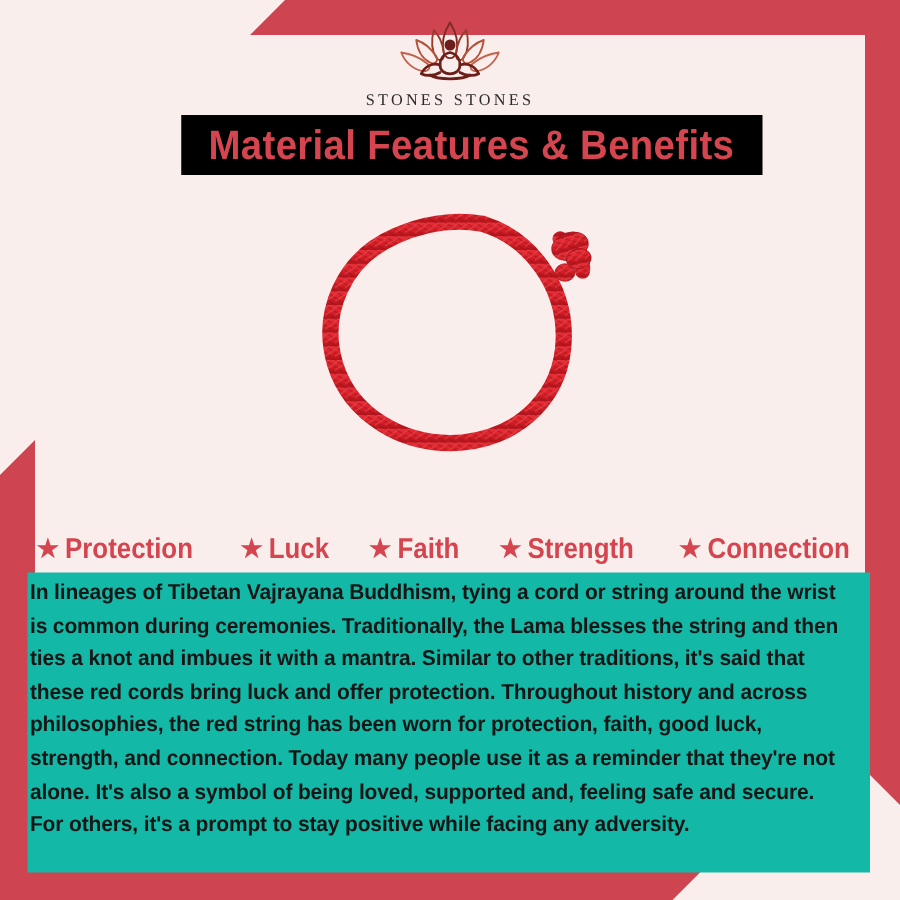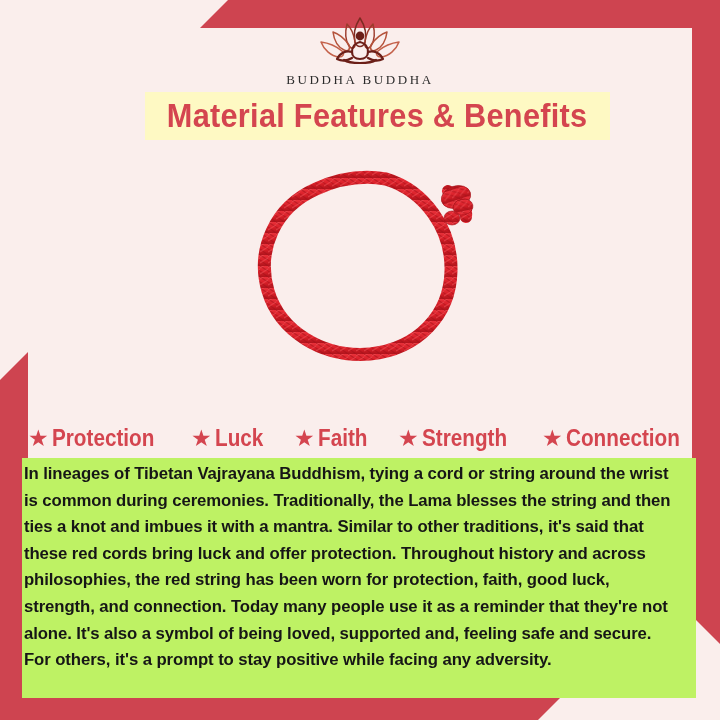--- a/index.html
+++ b/index.html
@@ -34,21 +34,21 @@
   #logo-block{position:absolute;top:12px;left:0;width:720px;text-align:center;}
   #logo-mark{display:block;margin:0 auto;}
   #logo-wordmark{
     margin-top:2px;font-family:"Liberation Serif",serif;
     font-size:13px;letter-spacing:2.6px;color:#2b2b2b;
   }
 
   
   #title-band{
     position:absolute;top:92px;left:145px;width:465px;height:48px;
-    background:#fef9c3;display:flex;align-items:center;justify-content:center;
+    background:#000000;display:flex;align-items:center;justify-content:center;
   }
   #page-title{
     font-size:33px;font-weight:bold;color:#d4454f;
     font-stretch:condensed;transform:scaleX(.93);transform-origin:center;
     white-space:nowrap;letter-spacing:.3px;
   }
 
   
   #product-area{position:absolute;top:145px;left:0;width:720px;height:235px;}
   #bracelet{display:block;margin:0 auto;}
@@ -74,21 +74,21 @@
   .feature{display:flex;align-items:center;white-space:nowrap;}
   .feature .star{color:#d4454f;font-size:23px;line-height:1;margin-right:3px;}
   .feature .flabel{
     color:#d4454f;font-size:23px;font-weight:bold;
     transform:scaleX(.9);transform-origin:left center;
   }
 
   
   #body-panel{
     position:absolute;left:22px;top:458px;width:674px;height:240px;
-    background:#bef264;
+    background:#14b8a6;
   }
   #body-text{
     margin:0;padding:2px 6px 0 2px;
     font-size:17.2px;font-weight:bold;color:#161616;
     line-height:26.6px;letter-spacing:-.1px;
     transform:scaleX(.975);transform-origin:left top;
   }
 </style>
 </head>
 <body>
@@ -112,21 +112,21 @@
         <path d="M99 30 C96 38,89 44,81 45 C77 45,75 42,78 39 C84 34,91 31,99 30 Z" stroke="#c4614a"></path>
       </g>
       <g fill="none" stroke="#6b1f18" stroke-width="2.2" stroke-linecap="round" stroke-linejoin="round">
         <circle cx="60" cy="24" r="4.4" fill="#6b1f18" stroke="none"></circle>
         <path d="M60 30 C55 31,52 35,52 40 C52 44,55 47,60 47 C65 47,68 44,68 40 C68 35,65 31,60 30 Z"></path>
         <path d="M52 40 C46 38,40 41,37 47 C41 49,47 49,52 46"></path>
         <path d="M68 40 C74 38,80 41,83 47 C79 49,73 49,68 46"></path>
         <path d="M44 48 C50 52,70 52,76 48"></path>
       </g>
     </svg>
-    <div id="logo-wordmark">BUDDHA BUDDHA</div>
+    <div id="logo-wordmark">STONES STONES</div>
   </div>
 
   <div id="title-band">
     <div id="page-title">Material Features &amp; Benefits</div>
   </div>
 
   <div id="product-area">
     <svg id="bracelet" width="280" height="230" viewBox="0 0 280 230">
       <defs>
         <linearGradient id="cord" x1="0" y1="0" x2="0" y2="1">

